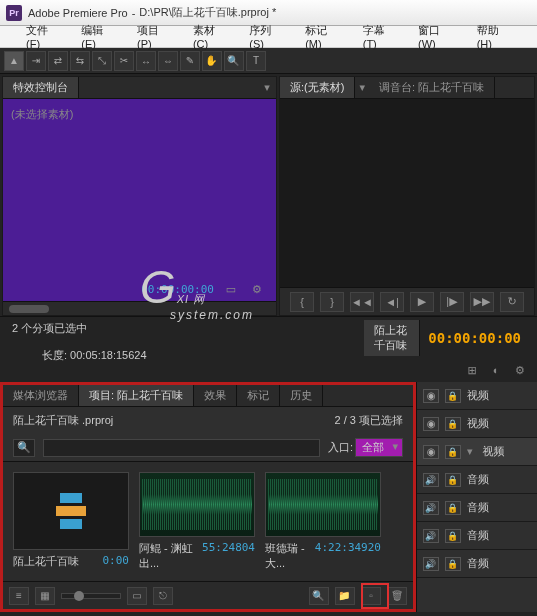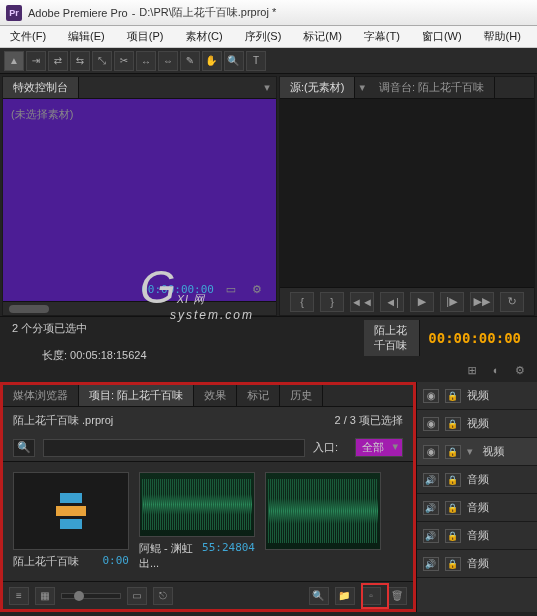--- a/index.html
+++ b/index.html
@@ -1,20 +1,20 @@
 <!DOCTYPE html>
 <html><head>
 <meta charset="utf-8">
 <style>
 *{margin:0;padding:0;box-sizing:border-box;font-family:"Microsoft YaHei",Arial,sans-serif;font-size:11px;color:#ccc;user-select:none}
 body{background:#232323;width:537px;height:616px;overflow:hidden;position:relative}
 .titlebar{background:linear-gradient(#fdfdfd,#e8e8e8);height:26px;display:flex;align-items:center;padding:0 6px;color:#333;border-bottom:1px solid #aaa}
 .titlebar .logo{width:16px;height:16px;background:#4b2a6b;border-radius:2px;display:flex;align-items:center;justify-content:center;color:#e6c8ff;font-size:9px;font-weight:bold;margin-right:6px}
 .titlebar span{color:#333}
-.menubar{background:#f4f4f4;height:22px;display:flex;align-items:center;padding:0 4px;gap:10px;border-bottom:1px solid #ccc}
+.menubar{background:#f4f4f4;height:22px;display:flex;align-items:center;padding:0 20px;gap:10px;border-bottom:1px solid #ccc}
 .menubar .mi{color:#222;padding:2px 6px;cursor:default}
 .toolbar{background:#2a2a2a;height:26px;display:flex;align-items:center;padding:0 4px;gap:2px;border-bottom:1px solid #111}
 .tbtn{width:20px;height:20px;background:#333;border:1px solid #444;display:flex;align-items:center;justify-content:center;color:#aaa;font-size:10px}
 .tbtn.sel{background:#555}
 .rowtop{display:flex;height:242px}
 .panel{background:#4c1d95;border:1px solid #1a1a1a;display:flex;flex-direction:column}
 .tabbar{background:#2a2a2a;height:22px;display:flex;align-items:center;border-bottom:1px solid #111}
 .tab{padding:3px 10px;color:#999;border-right:1px solid #111;font-size:11px}
 .tab.active{background:#3a3a3a;color:#ddd}
 .effctrl{width:356px;margin:2px 0 0 2px}
@@ -32,21 +32,21 @@
 .seqtab{flex:1;display:flex;align-items:center;padding:0 8px;gap:8px}
 .seqtab .tab{background:#3a3a3a}
 .tcbig{color:#f5a500;font-family:monospace;font-size:14px;font-weight:bold;text-align:right;flex:1;padding-right:8px}
 .ctrlicons{display:flex;justify-content:flex-end;gap:6px;padding:4px 8px}
 .lowrow{display:flex;height:230px}
 .projpanel{width:416px;border:3px solid #b91c1c;background:#2f2f2f;display:flex;flex-direction:column}
 .projtabs{display:flex;background:#2a2a2a;height:22px;border-bottom:1px solid #111}
 .projhdr{display:flex;justify-content:space-between;padding:6px 10px;color:#aaa}
 .projctrl{display:flex;align-items:center;gap:8px;padding:4px 10px;border-bottom:1px solid #111}
 .search{width:22px;height:18px;background:#222;border:1px solid #444;display:flex;align-items:center;justify-content:center}
-.inlet{display:flex;align-items:center;gap:17px;margin-left:auto}
+.inlet{display:flex;align-items:center;gap:2px;margin-left:auto}
 .dd{background:#a21caf;border:1px solid #444;padding:1px 18px 1px 6px;position:relative}
 .dd::after{content:"▾";position:absolute;right:4px;color:#888}
 .bins{flex:1;display:flex;gap:10px;padding:10px;background:#2b2b2b;overflow:hidden}
 .clip{width:116px;display:flex;flex-direction:column;gap:4px}
 .thumb{width:116px;height:78px;background:#1a1a1a;border:1px solid #444;display:flex;align-items:center;justify-content:center;position:relative;overflow:hidden}
 .seqicon{width:40px;height:40px;position:relative}
 .seqicon .b1{position:absolute;width:22px;height:10px;background:#3aa0d0;left:9px;top:2px}
 .seqicon .b2{position:absolute;width:30px;height:10px;background:#e8a23a;left:5px;top:15px}
 .seqicon .b3{position:absolute;width:22px;height:10px;background:#3aa0d0;left:9px;top:28px}
 .wave{position:absolute;inset:0;background:linear-gradient(#0d2a1a,#0a1f14)}
@@ -199,20 +199,24 @@
           </div>
         <div class="cliplabel">
             <span>阿鲲 - 渊虹出...</span>
             <span class="dur">55:24804</span>
           </div>
       </div>
       <div class="clip">
         <div class="thumb">
             <div class="wave"></div>
           </div>
+        <div class="cliplabel">
+            <span>班德瑞 - 大...</span>
+            <span class="dur">4:22:34920</span>
+          </div>
       </div>
     </div>
     <div class="projfoot">
       <div class="pfbtn">≡</div>
       <div class="pfbtn">▦</div>
       <div class="slider">
           <div class="knob"></div>
         </div>
       <div class="pfbtn">▭</div>
       <div class="pfbtn">⎋</div>

